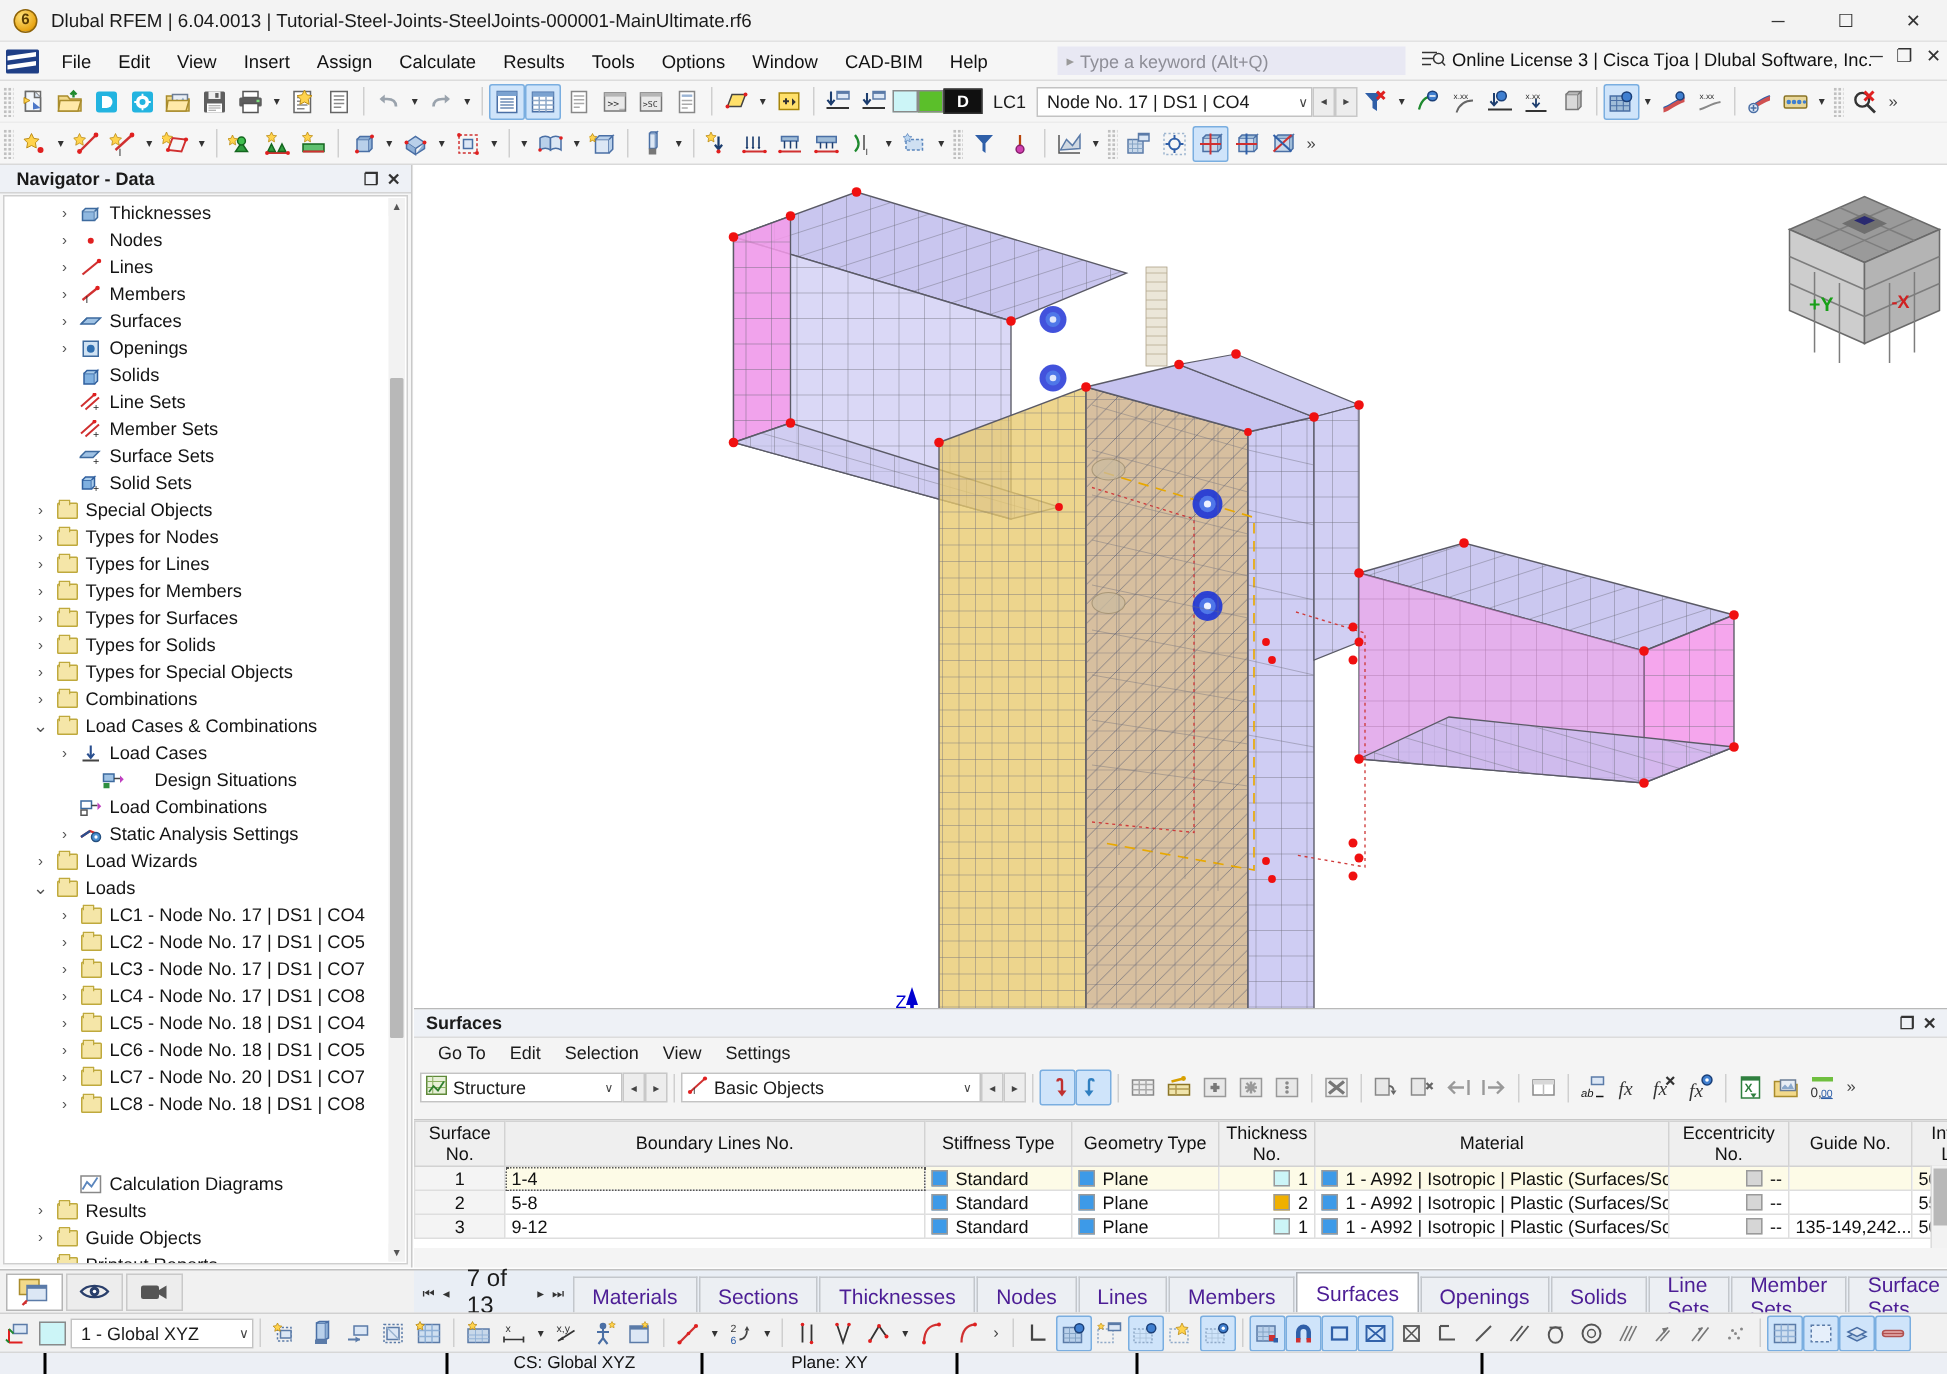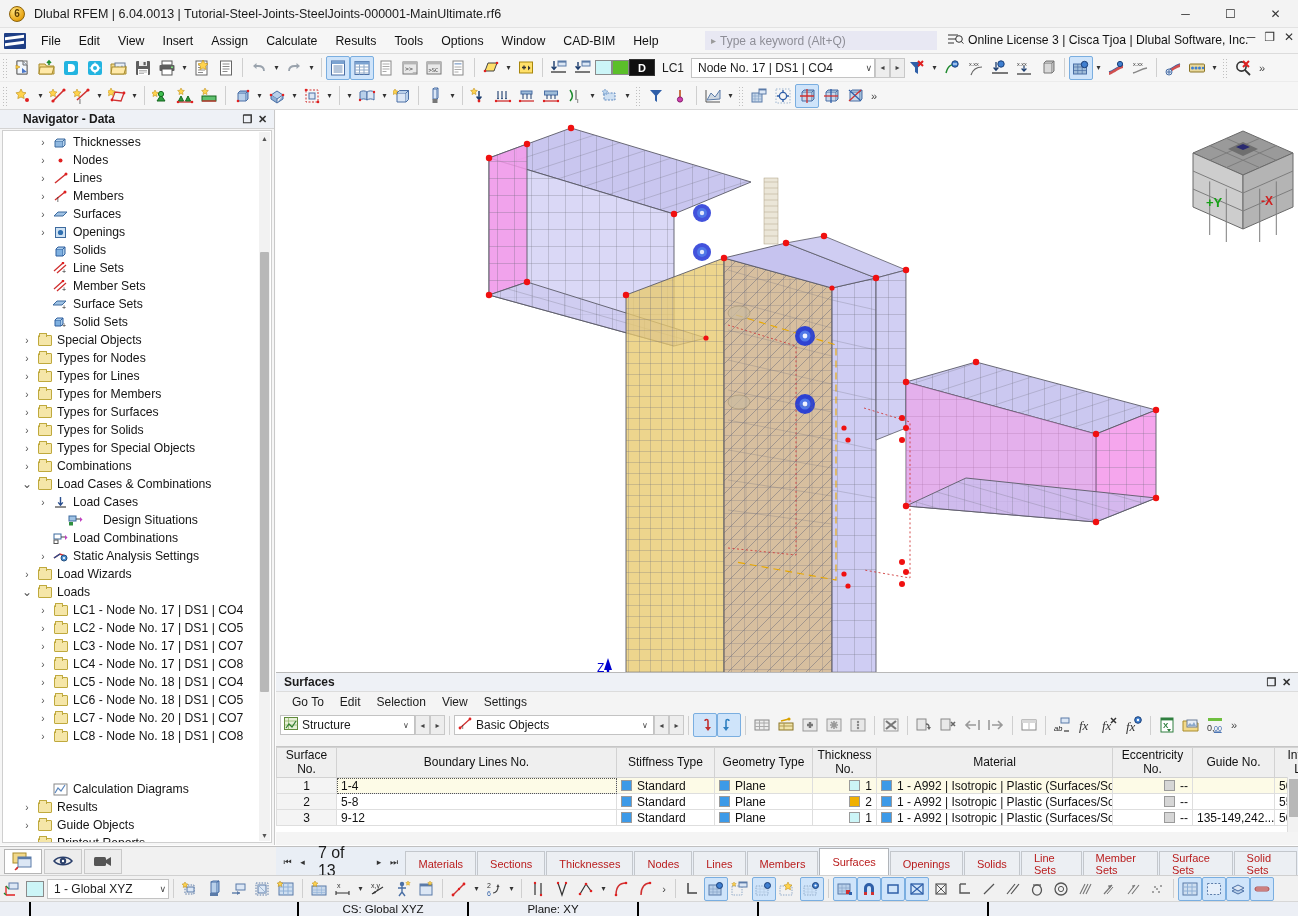--- a/index.html
+++ b/index.html
@@ -65,21 +65,21 @@
   .combo{ height:20px; display:flex; align-items:center; background:#fff; border:1px solid #c3c3c3;
      padding:0 2px 0 6px; font-size:12px; white-space:nowrap; flex:0 0 auto;}
   .combo .cv{ padding-right:8px;}
   .navbtn{ width:15px; height:20px; background:#ededed; border:1px solid #c8c8c8; display:flex;
      align-items:center; justify-content:center; font-size:8px; color:#444; flex:0 0 auto;}
 
   
   .navpanel{ position:absolute; left:0; top:110px; width:275px; height:735px;
      background:#f6f6f6; border-right:1px solid #c9c9c9;}
   .nav-head{ height:19px; background:#eef1f6; border-bottom:1px solid #d4d4d4;
-     display:flex; align-items:center; padding:0 4px 0 23px; font-size:12px; font-weight:bold; color:#1a1a1a;}
+     display:flex; align-items:center; padding:0 4px 0 11px; font-size:12px; font-weight:bold; color:#1a1a1a;}
   .nav-head .sp{ flex:1;}
   .nav-head .hb{ width:15px; text-align:center; color:#333; cursor:default; font-size:11px;}
   .nav-body{ position:absolute; top:20px; left:2px; right:2px; bottom:2px; background:#fff;
      border:1px solid #cfcfcf; overflow:hidden;}
   .tree{ position:absolute; inset:0 10px 0 0; padding-top:2px;}
   .trow{ height:18px; display:flex; align-items:center; white-space:nowrap; padding-left:2px;}
   .exp{ width:16px; text-align:center; color:#555; font-size:10px; flex:0 0 auto;}
   .tico{ width:19px; height:16px; display:flex; align-items:center; justify-content:center; flex:0 0 auto; margin-right:3px;}
   .tlabel{ font-size:12.2px; color:#141414;}
   .folder{ width:14px; height:11px; background:#f5e6a8; border:1px solid #bfa93d; border-radius:1px; position:relative;}
@@ -123,22 +123,22 @@
   .focusbox{ outline:1px dotted #555; outline-offset:-1px;}
   .grid-scroll{ position:absolute; right:0; top:30px; width:11px; bottom:0; background:#f2f2f2; border-left:1px solid #dcdcdc;}
   .grid-thumb{ position:absolute; left:1px; top:2px; width:9px; height:38px; background:#b8b8b8;}
 
   
   .tabstrip{ position:absolute; left:276px; top:846px; width:1022px; height:29px;
      background:#e9eef5; border-top:1px solid #c0c0c0; display:flex; align-items:flex-end; }
   .pager{ display:flex; align-items:center; height:26px; padding:0 4px;}
   .pbtn{ width:16px; text-align:center; font-size:9px; color:#333;}
   .ptxt{ font-size:16px; padding:0 8px;}
-  .tab{ height:24px; padding:0 12px; display:flex; align-items:center; font-size:11px;
-     background:#eceff3; border:1px solid #c3c7cc; border-bottom:none; margin-right:1px; color:#b91c1c;}
+  .tab{ height:24px; padding:0 12px; display:flex; align-items:center; font-size:14px;
+     background:#eceff3; border:1px solid #c3c7cc; border-bottom:none; margin-right:1px; color:#4c1d95;}
   .tab.active{ background:#fff; height:27px; font-weight:normal; border-color:#b0b4b9;}
 
   
   .lb{ position:absolute; left:0; top:846px; width:276px; height:29px; background:#f1f1f1;
      border-top:1px solid #c0c0c0; display:flex; align-items:center; padding-left:4px;}
   .lbtn{ width:38px; height:25px; display:flex; align-items:center; justify-content:center;
      background:#ededed; border:1px solid #c9c9c9; margin-right:2px;}
   .lbtn.active{ background:#fff; border-color:#b5b5b5;}
 
   

